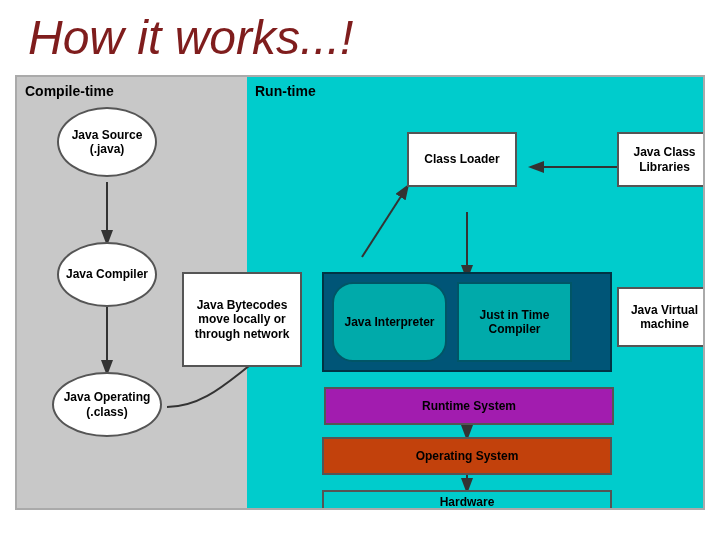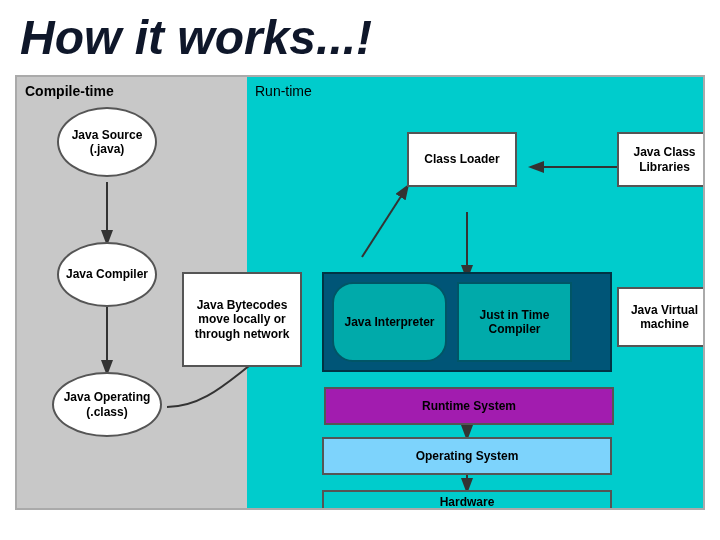--- a/index.html
+++ b/index.html
@@ -13,23 +13,23 @@
 
     .page {
       width: 720px;
       height: 540px;
       position: relative;
       background: #fff;
     }
 
     .title {
       font-size: 48px;
-      font-weight: bold;
-      color: #0f172a;
-      padding: 10px 20px 5px 20px;
+      font-weight: normal;
+      color: #7f1d1d;
+      padding: 10px 20px 5px 28px;
       font-style: italic;
     }
 
     
     .main-wrapper {
       position: relative;
       margin: 5px 15px;
       height: 435px;
       border: 2px solid #aaa;
       overflow: hidden;
@@ -52,21 +52,21 @@
     .label-compile {
       position: absolute;
       left: 8px; top: 6px;
       font-weight: bold;
       font-size: 14px;
     }
 
     .label-runtime {
       position: absolute;
       left: 238px; top: 6px;
-      font-weight: normal;
+      font-weight: bold;
       font-size: 14px;
     }
 
     
     .node-oval {
       position: absolute;
       border-radius: 50%;
       border: 2px solid #555;
       background: #fff;
       display: flex;
@@ -186,21 +186,21 @@
     </div>
 
     <div class="node-rect" style="left:600px;top:210px;width:95px;height:60px;">
       <span>Java Virtual machine</span>
     </div>
 
     <div class="node-rect" style="left:307px;top:310px;width:290px;height:38px;background:#a21caf;">
       <span>Runtime System</span>
     </div>
 
-    <div class="node-rect" style="left:305px;top:360px;width:290px;height:38px;background:#7dd3fc;">
+    <div class="node-rect" style="left:305px;top:360px;width:290px;height:38px;background:#c2410c;">
       <span>Operating System</span>
     </div>
 
     <div class="node-rect" style="left:305px;top:413px;width:290px;height:24px;background:#00cccc;">
       <span>Hardware</span>
     </div>
 
   </div>
 </div>
 

